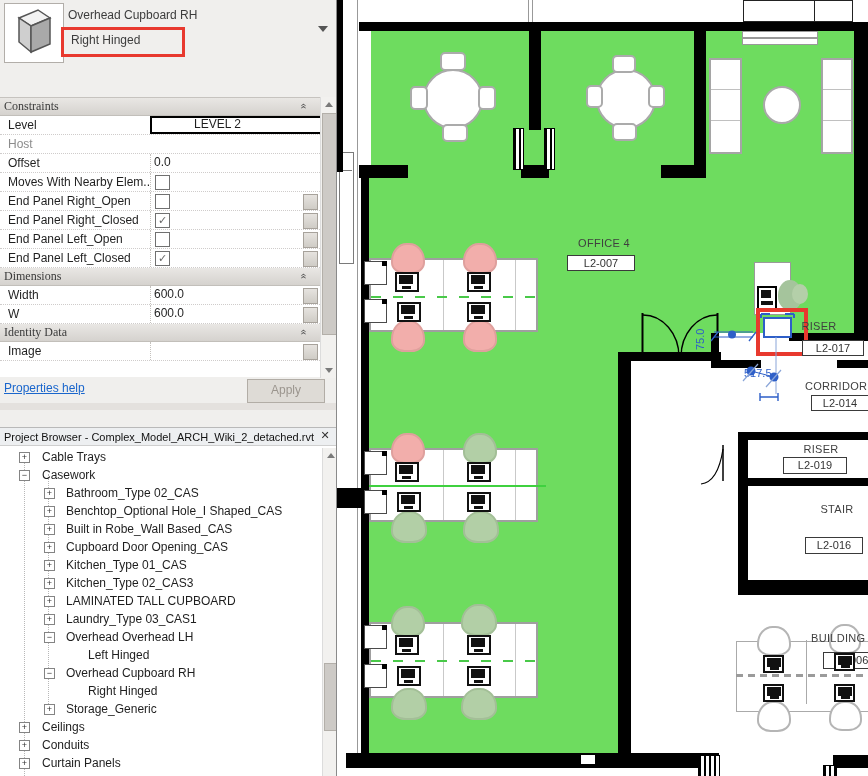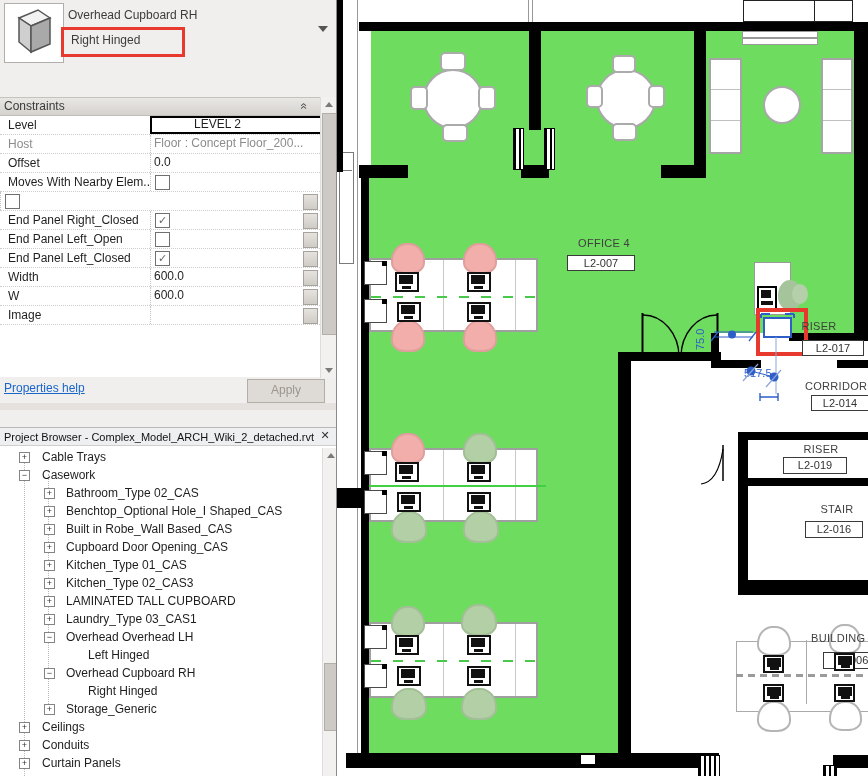--- a/index.html
+++ b/index.html
@@ -14,21 +14,21 @@
   .hdr-chevron{position:absolute;right:8px;top:26px;width:0;height:0;border-left:5px solid transparent;border-right:5px solid transparent;border-top:6px solid #555;}
   .selector-row{position:absolute;left:0;top:64px;width:336px;height:33px;}
   .red-box-combo{position:absolute;left:0;top:2px;width:254px;height:28px;border:3px solid #e8392e;}
   .combo{position:absolute;left:3px;top:5px;width:248px;height:22px;background:linear-gradient(#ffffff,#dedbd7);border:1px solid #8f8f8f;font-size:12px;color:#222;line-height:22px;padding-left:5px;box-sizing:border-box;}
   .combo-arrow{position:absolute;right:6px;top:9px;width:0;height:0;border-left:4px solid transparent;border-right:4px solid transparent;border-top:5px solid #4a6f8f;}
   .edit-type{position:absolute;left:261px;top:6px;width:74px;height:22px;font-size:12px;color:#333;line-height:22px;}
   .et-icon{display:inline-block;width:13px;height:12px;border:1px solid #666;position:relative;vertical-align:-2px;margin-right:4px;background:#fff;}
   .et-icon:after{content:"";position:absolute;left:3px;top:3px;width:8px;height:7px;border:1px solid #666;background:#e8e8e8;}
   
   .grid{position:absolute;left:0;top:97px;width:322px;height:279px;overflow:hidden;background:#fff;border-top:1px solid #c6c3bf;}
-  .pgroup{height:17px;background:linear-gradient(#e9e7e4,#d5d2ce);border-bottom:1px solid #c2bfba;font-size:12px;color:#3a3a3a;line-height:17px;padding-left:4px;position:relative;}
+  .pgroup{height:17px;background:linear-gradient(#e9e7e4,#d5d2ce);border-bottom:1px solid #c2bfba;font-size:12px;color:#3a3a3a;line-height:17px;padding-left:4px;position:relative;font-family:Liberation Serif, serif;}
   .pgroup .chev{position:absolute;right:14px;top:3px;display:inline-block;transform:rotate(90deg);color:#555;font-size:12px;line-height:10px;}
   .prow{height:18px;border-bottom:1px dotted #cfcccb;font-size:12px;color:#1f1f1f;position:relative;display:flex;}
   .pname{width:150px;line-height:18px;padding-left:8px;box-sizing:border-box;white-space:nowrap;overflow:hidden;}
   .pval{flex:1;line-height:17px;padding-left:3px;border-left:1px dotted #c4c1bd;white-space:nowrap;overflow:hidden;position:relative;}
   .pval.sel{outline:2px solid #000;outline-offset:-2px;padding-left:43px;}
   .dim{color:#8c8c8c;}
   .cbox{position:absolute;left:4px;top:2px;width:13px;height:13px;border:1px solid #707070;background:#fff;font-size:11px;line-height:12px;text-align:center;color:#666;}
   .pbtn{position:absolute;right:4px;top:2px;width:13px;height:14px;background:linear-gradient(#e6e3df,#cfccc6);border:1px solid #a7a29b;}
   
   .vscroll{position:absolute;width:16px;background:#f2f1ef;border-left:1px solid #dcdcdc;}
@@ -114,34 +114,34 @@
     <div class="grid">
       <div class="pgroup">
         <span>Constraints</span><span class="chev">«</span>
       </div>
       <div class="prow">
         <span class="pname">Level</span>
         <span class="pval sel">LEVEL 2</span>
       </div>
       <div class="prow">
         <span class="pname dim">Host</span>
-        <span class="pval dim">Floor : Concept Floor_200...</span>
       </div>
       <div class="prow">
         <span class="pname">Offset</span>
         <span class="pval">0.0</span>
       </div>
       <div class="prow">
         <span class="pname">Moves With Nearby Elem...</span>
         <span class="pval">
             <span class="cbox"></span>
           </span>
       </div>
 
       <div class="prow">
+        <span class="pname">End Panel Right_Open</span>
         <span class="pval">
             <span class="cbox"></span>
             <span class="pbtn"></span>
           </span>
       </div>
       <div class="prow">
         <span class="pname">End Panel Right_Closed</span>
         <span class="pval">
             <span class="cbox">✓</span>
             <span class="pbtn"></span>
@@ -155,29 +155,35 @@
           </span>
       </div>
       <div class="prow">
         <span class="pname">End Panel Left_Closed</span>
         <span class="pval">
             <span class="cbox">✓</span>
             <span class="pbtn"></span>
           </span>
       </div>
 
+      <div class="pgroup">
+        <span>Dimensions</span><span class="chev">«</span>
+      </div>
       <div class="prow">
         <span class="pname">Width</span>
         <span class="pval"><span>600.0</span><span class="pbtn"></span></span>
       </div>
       <div class="prow">
         <span class="pname">W</span>
         <span class="pval"><span>600.0</span><span class="pbtn"></span></span>
       </div>
 
+      <div class="pgroup">
+        <span>Identity Data</span><span class="chev">«</span>
+      </div>
       <div class="prow">
         <span class="pname">Image</span>
         <span class="pval"><span></span><span class="pbtn"></span></span>
       </div>
 
     </div>
 
     <div class="vscroll props-scroll">
       <span class="sb-arrow sb-up" style="top:5px"></span>
       <span class="sb-thumb" style="top:16px;height:220px"></span>
@@ -449,16 +455,16 @@
 
     <div class="rlabel" style="left:235px;top:237px;width:64px">OFFICE 4</div>
     <div class="tag" style="left:230px;top:255px;width:66px;height:14px">L2-007</div>
     <div class="rlabel" style="left:450px;top:320px;width:64px">RISER</div>
     <div class="tag" style="left:465px;top:340px;width:60px;height:14px">L2-017</div>
     <div class="rlabel" style="left:468px;top:380px;width:70px;text-align:left">CORRIDOR</div>
     <div class="tag" style="left:474px;top:395px;width:56px;height:14px">L2-014</div>
     <div class="rlabel" style="left:452px;top:443px;width:64px">RISER</div>
     <div class="tag" style="left:446px;top:457px;width:62px;height:15px">L2-019</div>
     <div class="rlabel" style="left:470px;top:503px;width:60px">STAIR</div>
-    <div class="tag" style="left:468px;top:521px;width:56px;height:15px">L2-016</div>
+    <div class="tag" style="left:468px;top:537px;width:56px;height:15px">L2-016</div>
     <div class="rlabel" style="left:474px;top:632px;width:62px;text-align:left">BUILDING</div>
   </div>
 </div>
 
 </body></html>

